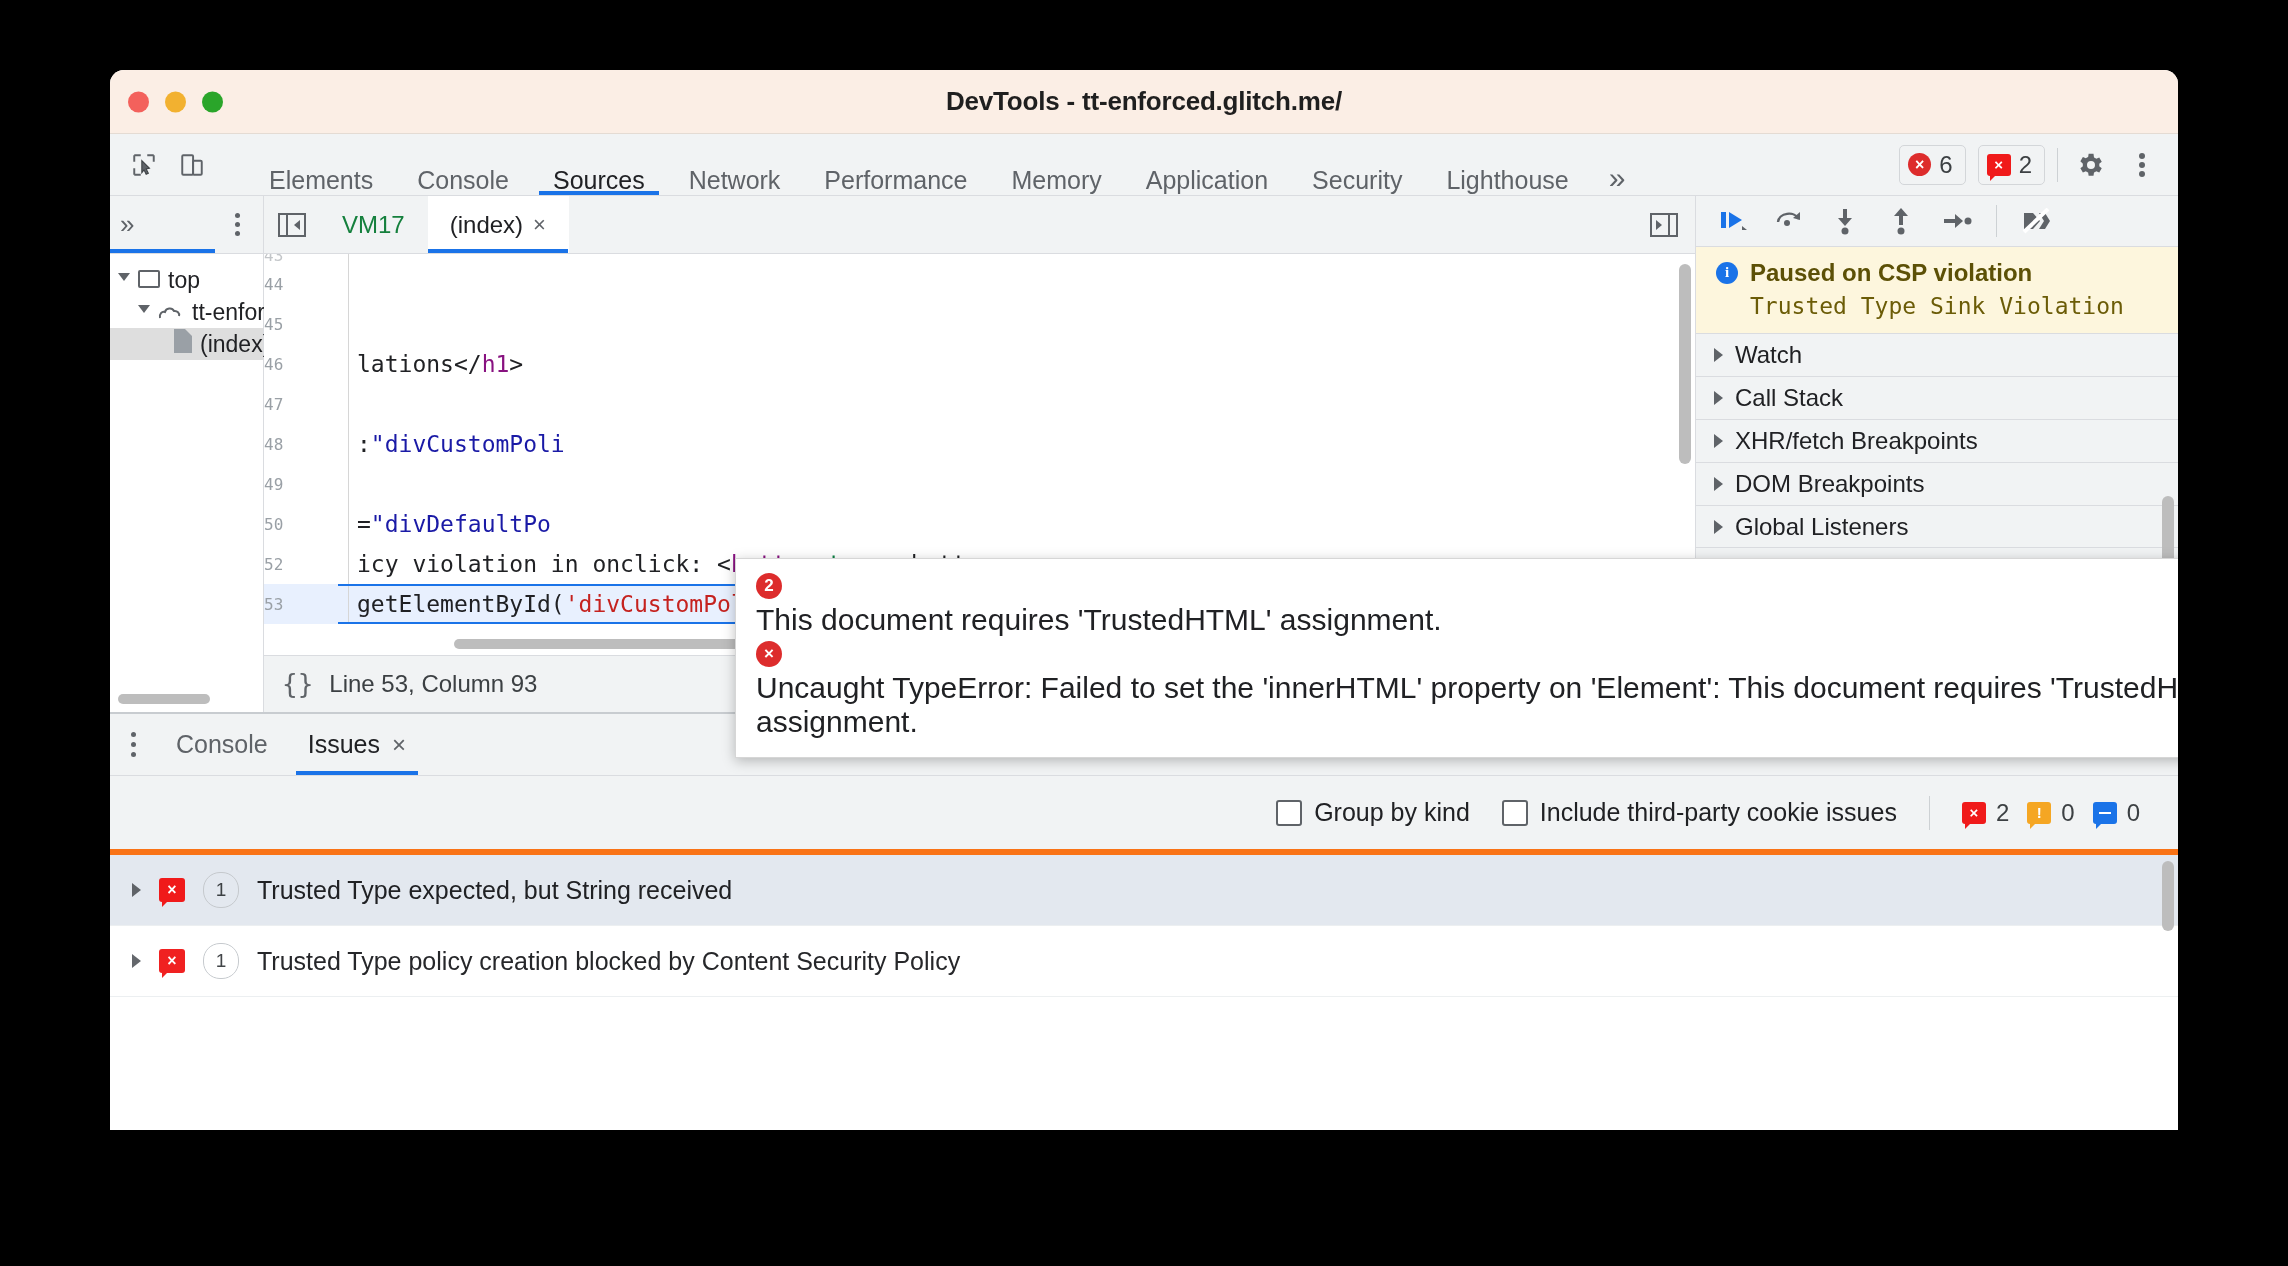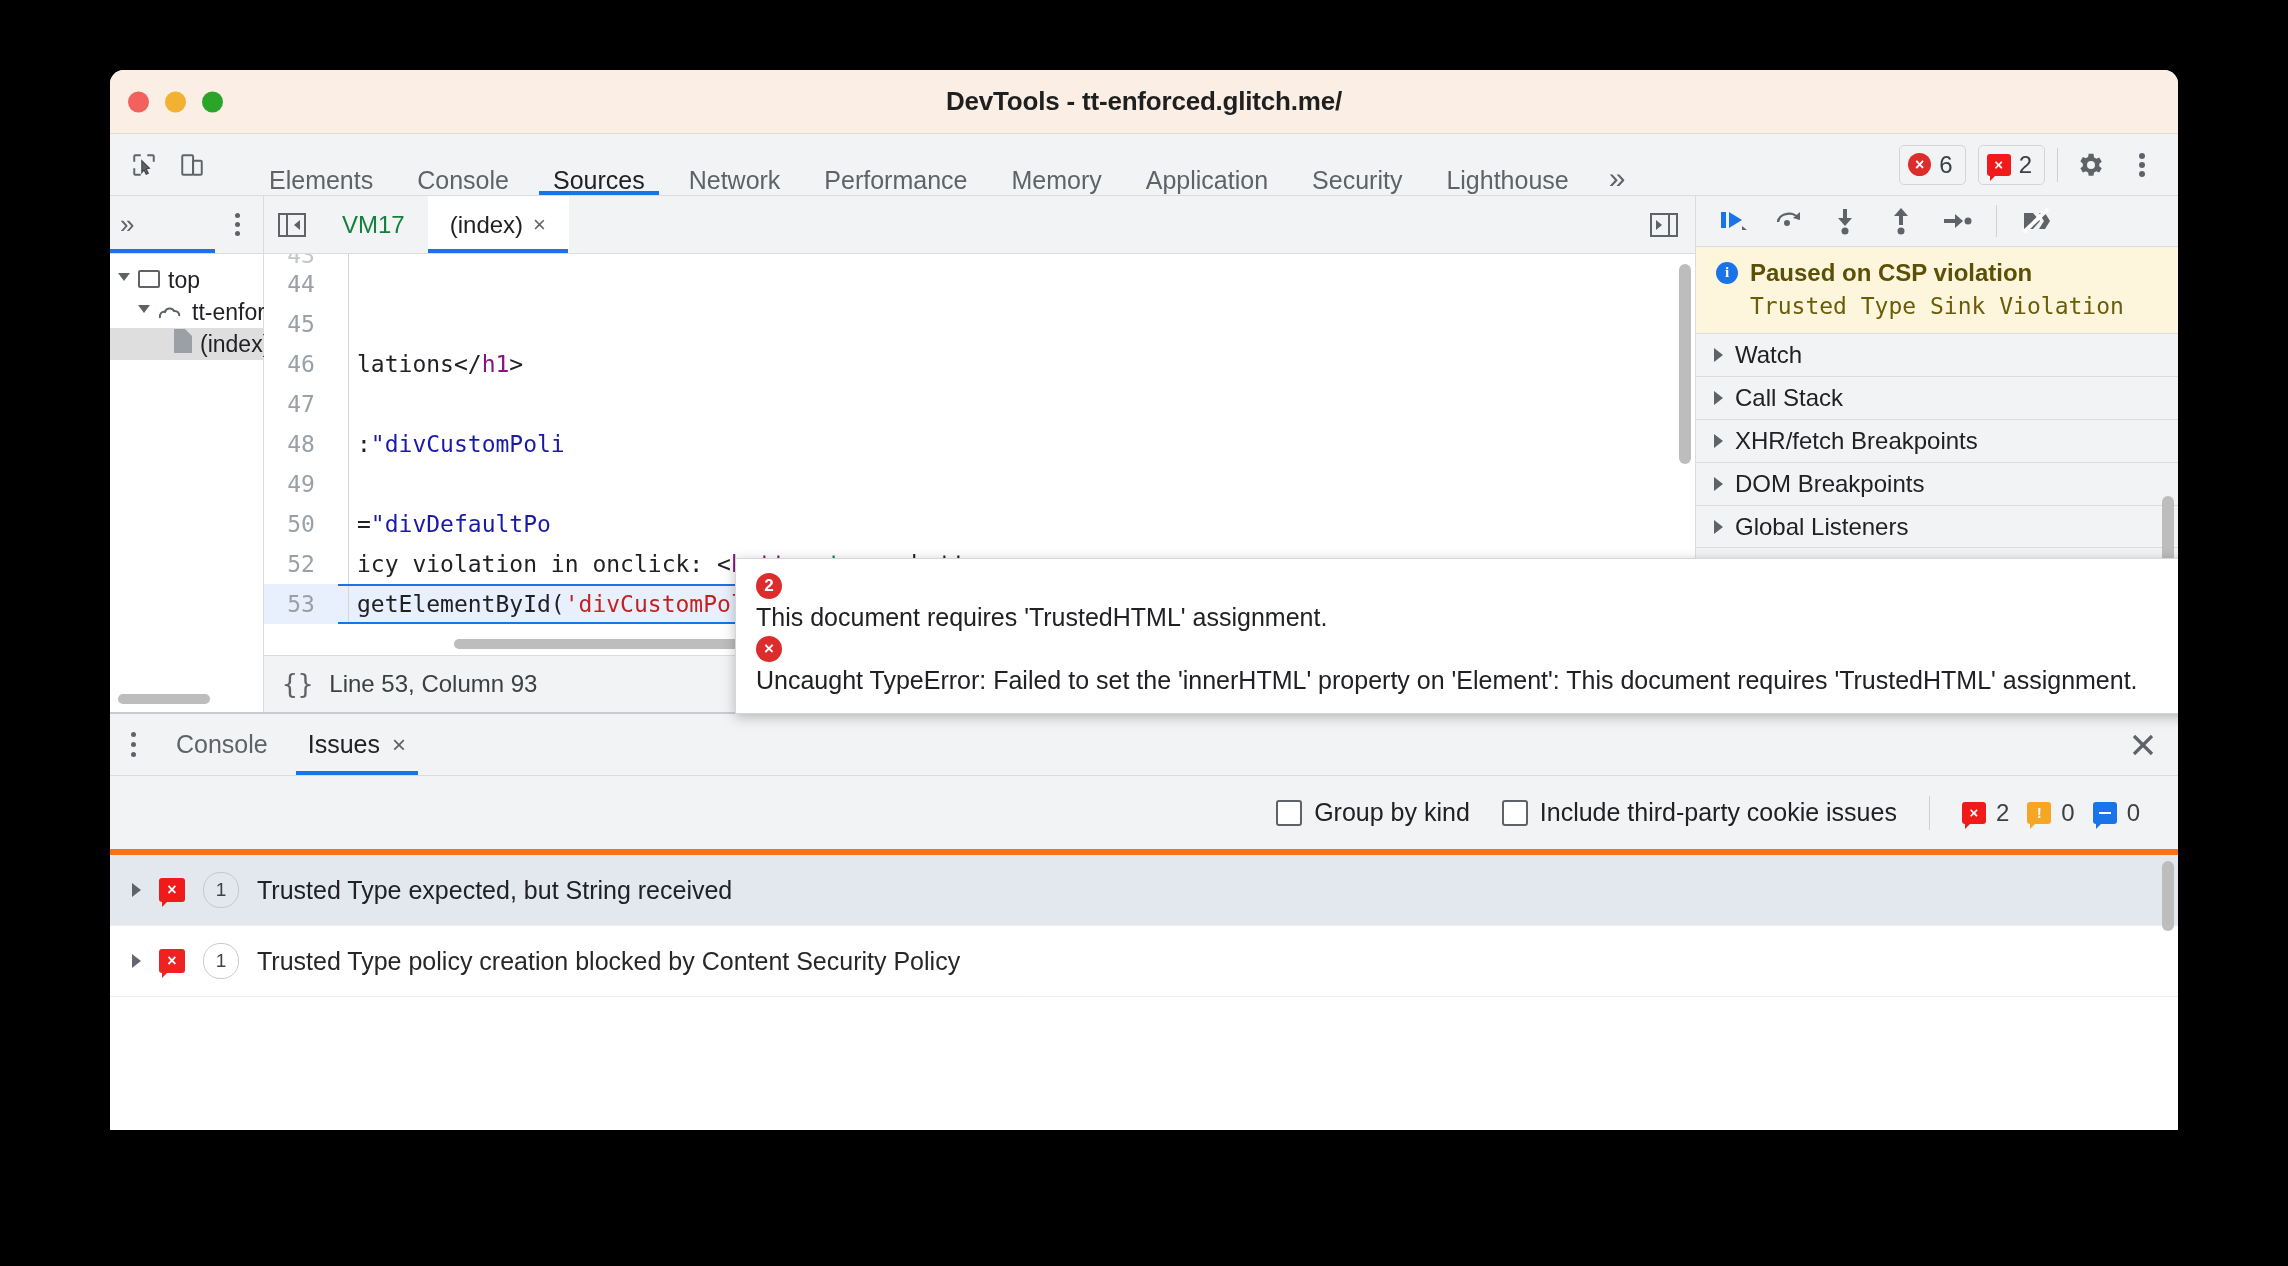--- a/index.html
+++ b/index.html
@@ -298,24 +298,24 @@
     top:-8px; left:0; right:0;
   }
   .code-line {
     display:flex;
     height: 40px;
     align-items:center;
     position:relative;
   }
   .gutter {
     width: 74px;
-    text-align:center;
+    text-align:left;
     padding-right: 10px;
     color:#9aa0a6;
-    font-size: 23px;
+    font-size: 16px;
     flex: 0 0 74px;
     font-family: "DejaVu Sans Mono", monospace;
     user-select:none;
   }
   .code-line .sep {
     width:1px; align-self:stretch; background:#d6d6d6; flex:0 0 1px;
   }
   .codetext {
     padding-left: 8px;
     white-space: pre;
@@ -487,21 +487,21 @@
     background:#dd2c2c;color:#fff;font-size:17px;font-weight:bold;
     display:flex;align-items:center;justify-content:center;
     margin-bottom: 4px;
   }
   .tt-badge-x {
     width:26px;height:26px;border-radius:50%;
     background:#dd2c2c;color:#fff;font-size:17px;font-weight:bold;
     display:flex;align-items:center;justify-content:center;
     margin-bottom: 4px; margin-top: 4px;
   }
-  .tt-text { font-size:25px; color:#202124; }
+  .tt-text { font-size:30px; color:#202124; }
 
   
   .drawer {
     border-top: 2px solid #c8ccd0;
     background:#fff;
     height: 364px;
     display:flex; flex-direction:column;
     position:relative;
   }
   .drawer-tabs {

